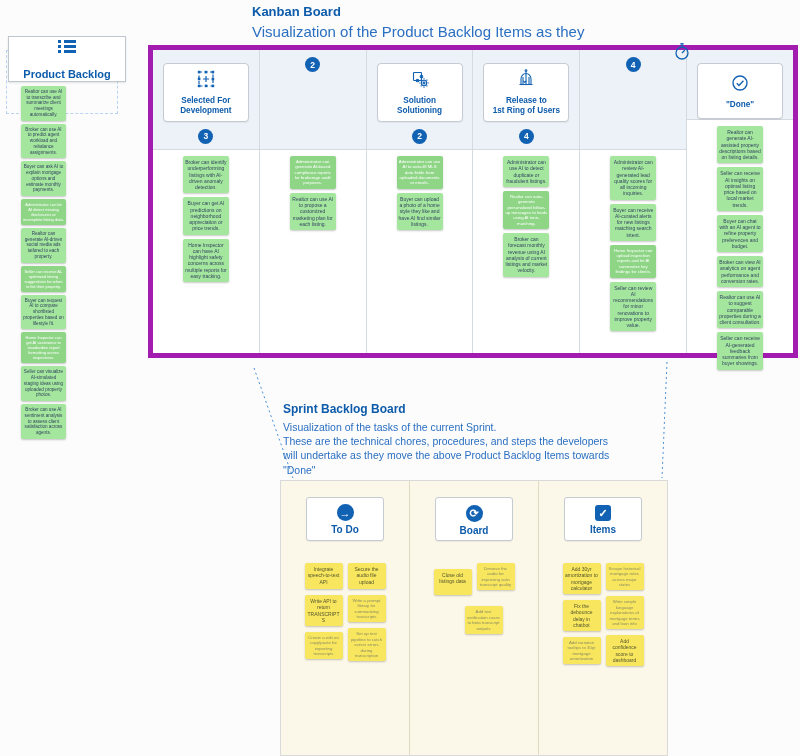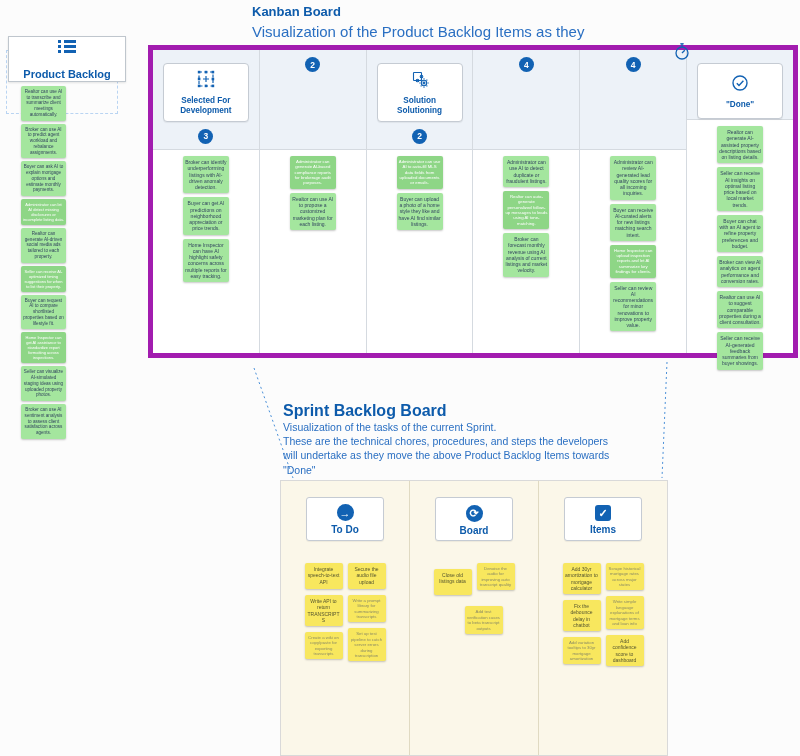--- a/index.html
+++ b/index.html
@@ -71,21 +71,21 @@
 
   .flow-arrow{ left:252px; top:46px; display:flex; align-items:center;
                color:var(--accent); font-size:13px; font-weight:bold; line-height:1; }
   .flow-arrow::before{ content:""; width:2px; height:11px; background:var(--accent); margin-right:1px; }
   .stopwatch{ left:674px; top:42px; }
 
   
   .funnel{ left:0; top:0; width:800px; height:756px; pointer-events:none; }
 
   
-  .sp-title{ left:283px; top:402px; font-size:16px; font-weight:bold; color:var(--title); }
+  .sp-title{ left:283px; top:402px; font-size:12px; font-weight:bold; color:var(--title); }
   .sp-desc{ left:283px; top:420px; width:395px; font-size:10.5px; color:var(--desc);
             line-height:1.35; white-space:pre-line; }
   .sp-board{
     left:280px; top:480px; width:388px; height:276px;
     background:#fbf7e9; border:1px solid #d9d9d9;
   }
   .sp-cols{ display:flex; width:100%; height:100%; }
   .sp-col{ flex:1; border-right:1px solid #e0dac2; display:flex; flex-direction:column; align-items:center; min-width:0; }
   .sp-col:last-child{ border-right:none; }
   .sp-head-box{
@@ -198,20 +198,32 @@
           </div>
           <div class="kb-badge">2</div>
         </div>
         <div class="kb-col-body">
           <div class="sticky green small">Administrator can use AI to auto-fill MLS data fields from uploaded documents or emails.</div>
           <div class="sticky green">Buyer can upload a photo of a home style they like and have AI find similar listings.</div>
         </div>
       </div>
       <div class="kb-col">
         <div class="kb-col-head">
+          <div class="kb-head-box">
+            <span><svg width="22" height="22" viewBox="0 0 22 22" fill="none" stroke="#1262b3" stroke-width="1.1">
+                <path d="M6 16v-5a5 5.5 0 0 1 10 0v5"></path>
+                <line x1="4.5" y1="16.5" x2="17.5" y2="16.5"></line>
+                <path d="M8 9v7.5M11 5.5V16.5M14 9v7.5"></path>
+                <line x1="11" y1="3" x2="11" y2="5.5"></line>
+                <circle cx="11" cy="2.6" r="0.9"></circle>
+                <path d="M8.2 13l1.6 1.2 1.6-1.2"></path>
+              </svg></span>
+            <div class="kb-head-label">Release to
+1st Ring of Users</div>
+          </div>
           <div class="kb-badge">4</div>
         </div>
         <div class="kb-col-body">
           <div class="sticky green">Administrator can use AI to detect duplicate or fraudulent listings.</div>
           <div class="sticky green small">Realtor can auto-generate personalized follow-up messages to leads using AI tone-matching.</div>
           <div class="sticky green">Broker can forecast monthly revenue using AI analysis of current listings and market velocity.</div>
         </div>
       </div>
       <div class="kb-col">
         <div class="kb-col-head">

